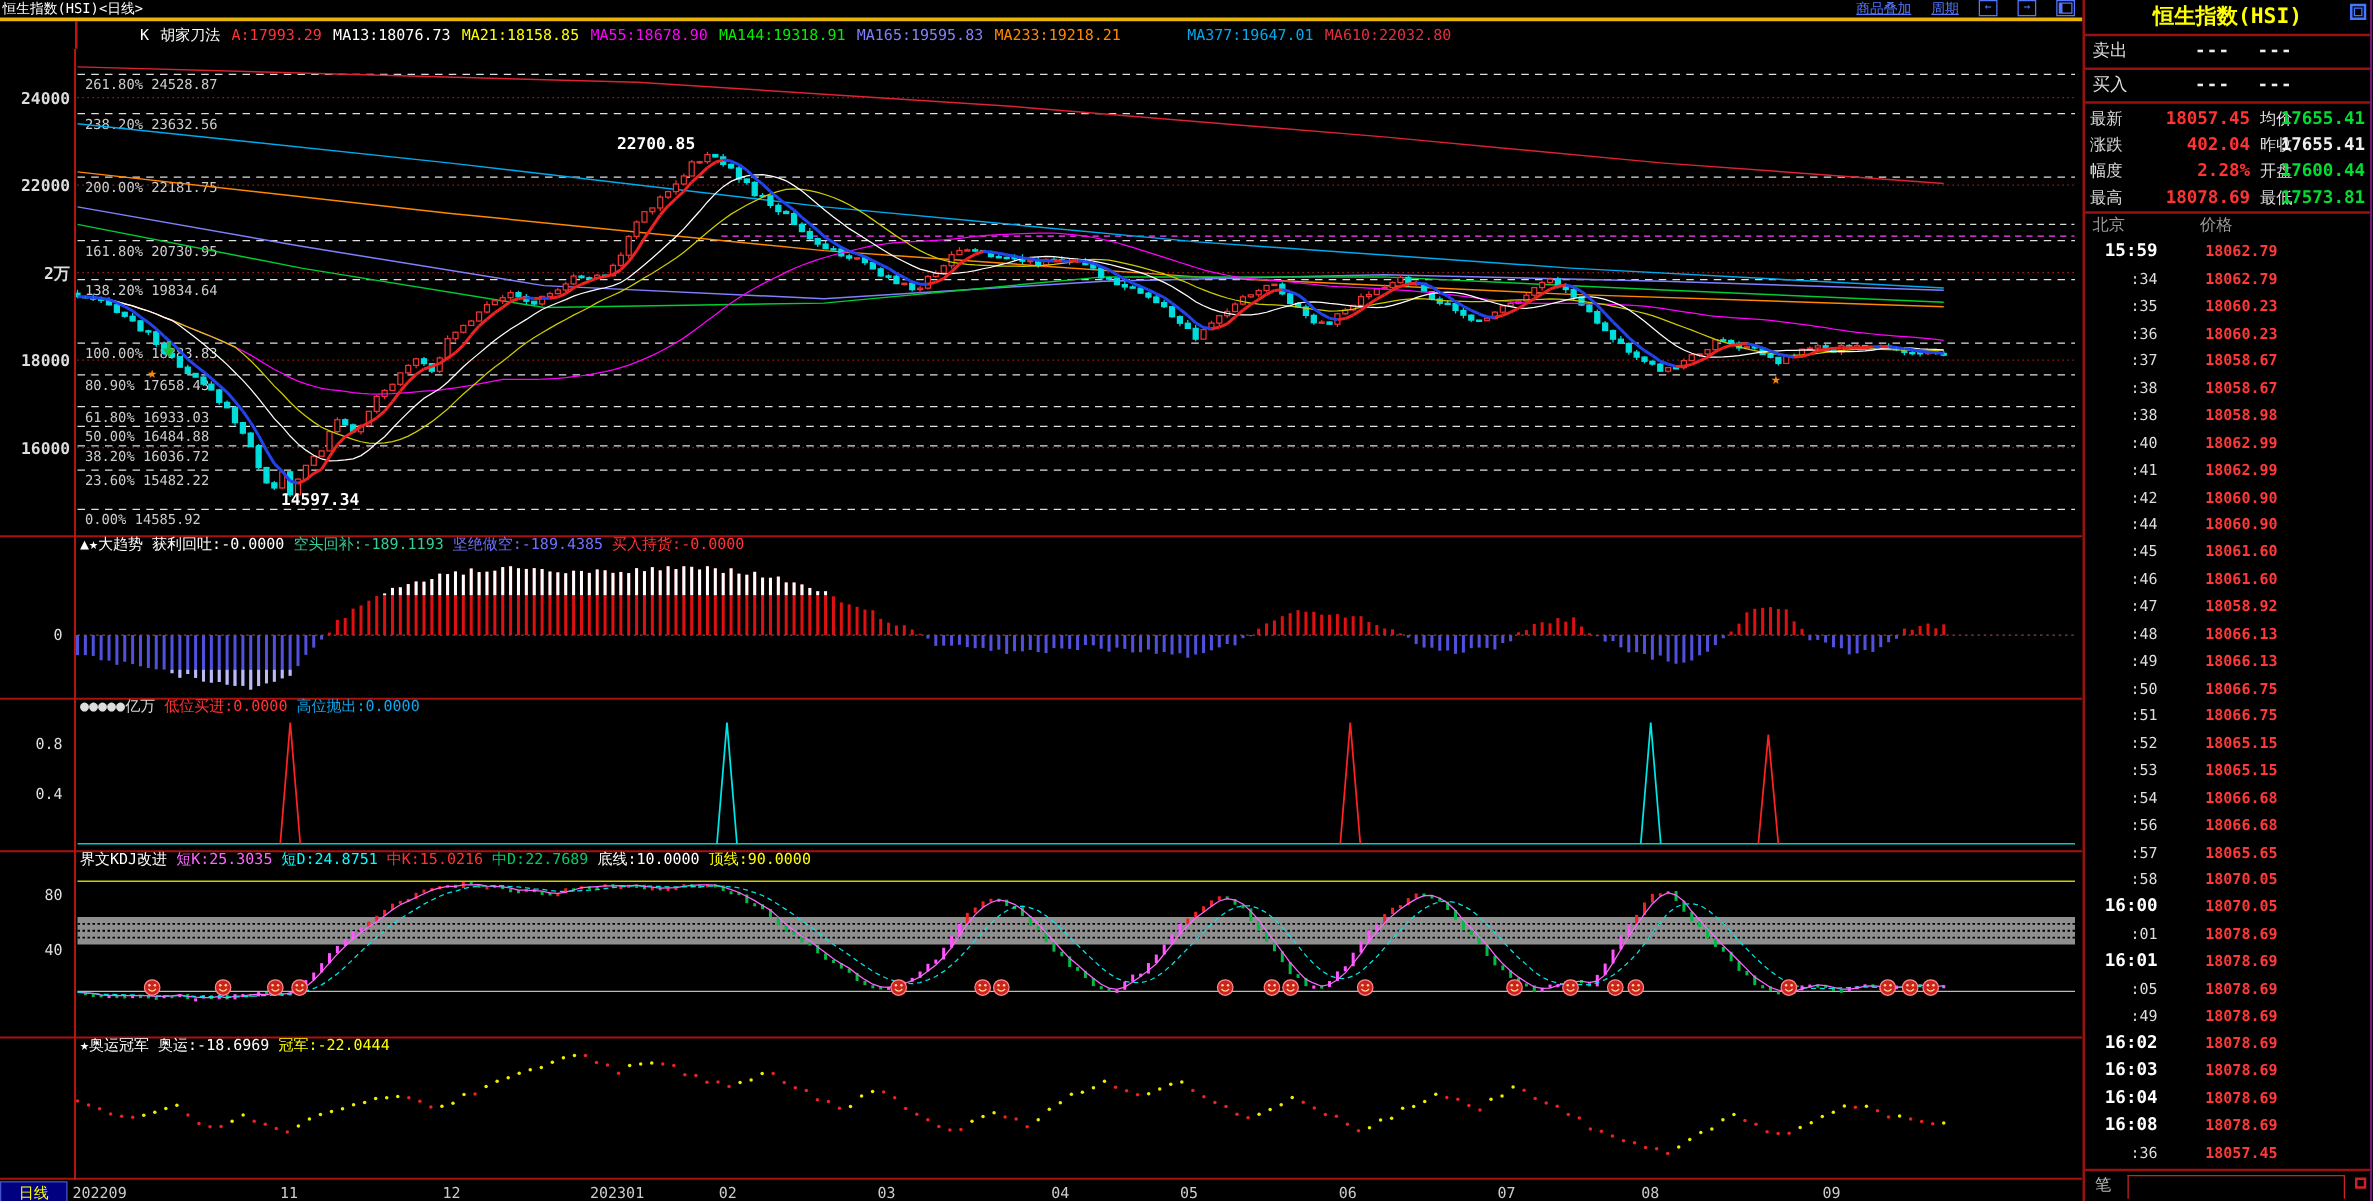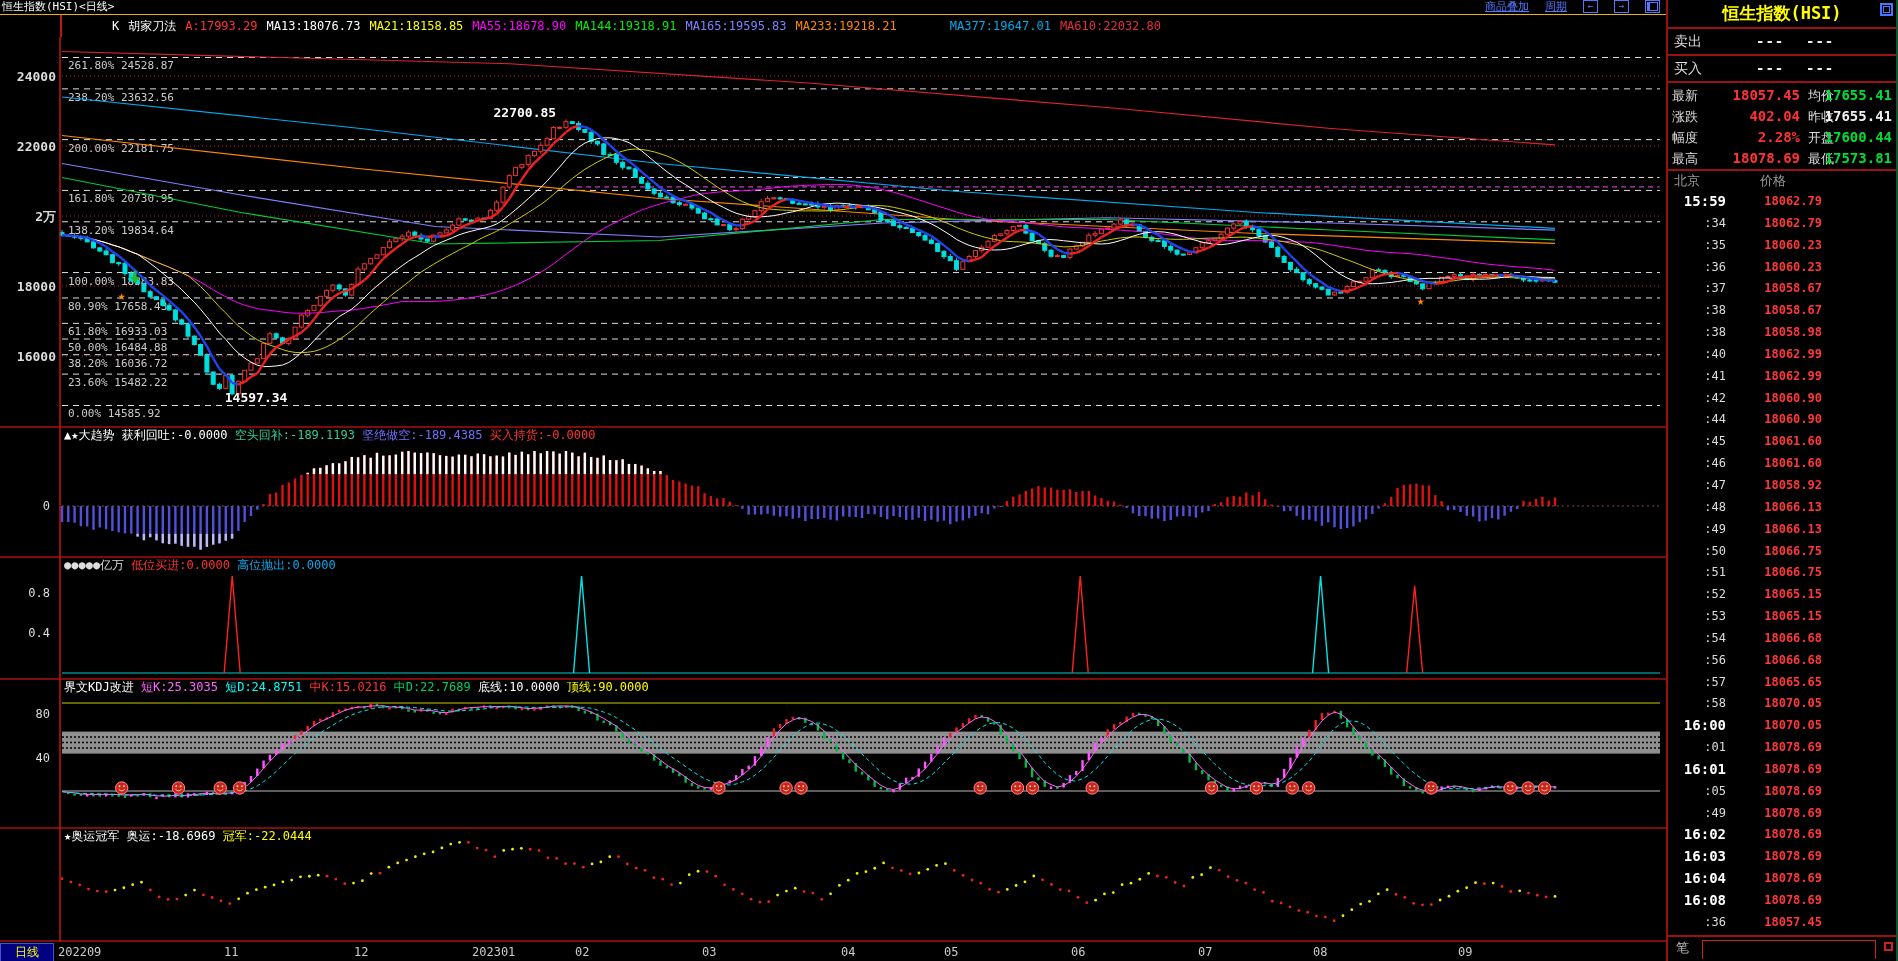--- a/index.html
+++ b/index.html
@@ -1,38 +1,38 @@
 <!DOCTYPE html>
 <html><head>
 <meta charset="utf-8">
 <style>
   html,body{margin:0;padding:0;background:#000;}
   .app{position:relative;width:1898px;height:961px;background:#000;overflow:hidden;
        font-family:"DejaVu Sans Mono","Liberation Mono",monospace;}
   .leftcol{position:absolute;left:0;top:0;width:1666px;height:961px;}
-  .topbar{position:relative;height:14px;background:#000;border-bottom:1px solid #eab308;
+  .topbar{position:relative;height:14px;background:#000;border-bottom:3px solid #eab308;
           color:#fff;font-size:11px;line-height:13px;}
   .topbar .title{position:absolute;left:2px;top:0;color:#ffffff;}
   .topbar .links{position:absolute;right:6px;top:0;display:flex;gap:16px;align-items:center;}
   .toplink{color:#5577ff;text-decoration:underline;cursor:pointer;}
   .iconbox{display:inline-flex;width:13px;height:11px;border:1px solid #5577ff;color:#5577ff;
            font-size:9px;line-height:9px;align-items:center;justify-content:center;}
   .iconbox .split{width:7px;height:7px;border:1px solid #5577ff;border-left-width:3px;}
   .indline{position:relative;height:22px;padding-left:50px;display:flex;gap:9px;align-items:center;
            font-size:12px;white-space:nowrap;border-left:2px solid #c01515;margin-left:60px;}
   .indline span{white-space:pre;}
   svg{display:block;}
   .pl{position:absolute;left:64px;font-size:12px;white-space:nowrap;pointer-events:none;z-index:5;}
   .pl span{white-space:pre;}
   .xaxis{position:relative;height:20px;background:#000;padding-left:26px;}
   .period-tab{position:absolute;left:0;top:1px;width:52px;height:17px;background:#000080;
               border:1px solid #4455cc;color:#ffff00;font-size:12px;text-align:center;line-height:16px;}
   .xlab{position:absolute;top:3px;color:#cccccc;font-size:12px;}
   .rightpanel{position:absolute;right:0;top:0;width:232px;height:961px;box-sizing:border-box;
-              border-left:2px solid #991111;border-right:2px solid #14532d;background:#000;}
+              border-left:2px solid #991111;border-right:2px solid #701a75;background:#000;}
   .rp-header{position:relative;height:27px;line-height:26px;text-align:center;color:#ffff00;
              font-size:17px;font-weight:bold;}
   .maxbtn{position:absolute;right:3px;top:3px;width:13px;height:13px;border:2px solid #4477ff;
           box-sizing:border-box;display:flex;align-items:center;justify-content:center;}
   .maxbtn div{width:5px;height:5px;border:1px solid #4477ff;}
   .rp-sep{height:0;border-top:2px solid #991111;}
   .rp-row{position:relative;height:25px;line-height:25px;color:#dddddd;font-size:14px;}
   .rp-row .lab{position:absolute;left:6px;}
   .rp-row .d1{position:absolute;left:88px;color:#eeeeee;font-weight:bold;letter-spacing:1px;}
   .rp-row .d2{position:absolute;left:138px;color:#eeeeee;font-weight:bold;letter-spacing:1px;}

